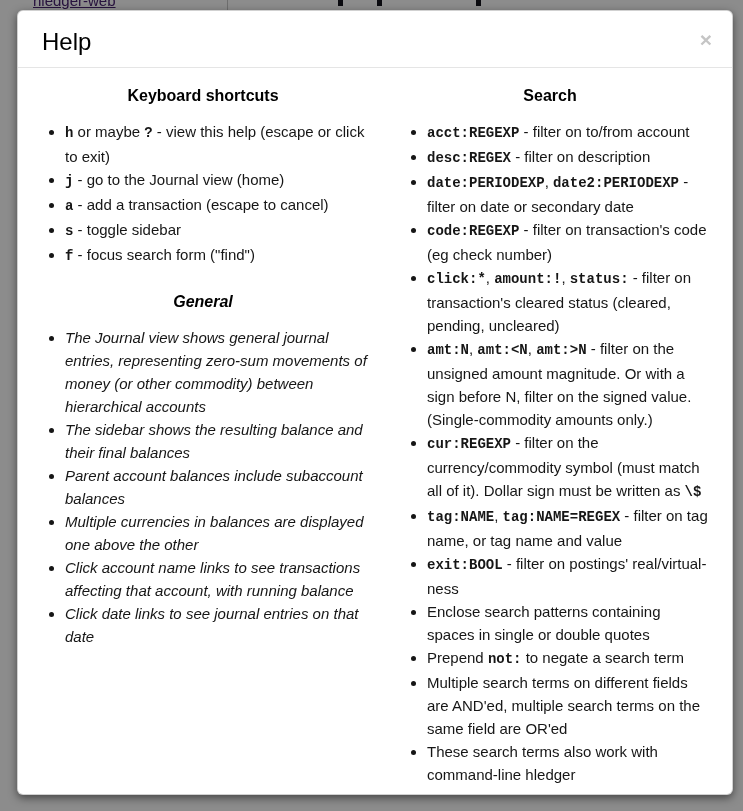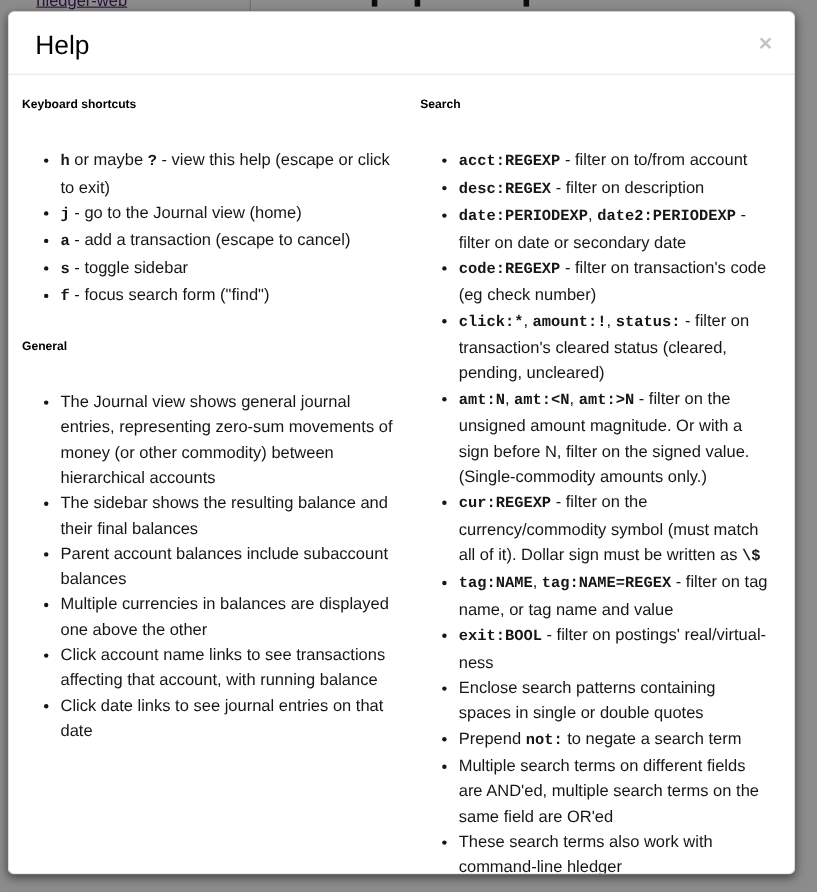--- a/index.html
+++ b/index.html
@@ -16,21 +16,21 @@
     font-size:15px; line-height:16px; color:#4a2272; text-decoration:underline;
   }
   .bg-vline { position:absolute; top:0; left:227px; width:1px; height:10px; background:#c8c8c8; }
   .bg-frag  { position:absolute; top:0; height:6px; width:5px; background:#14141e; }
   .frag-1 { left:338px; } .frag-2 { left:377px; } .frag-3 { left:476px; }
 
   .backdrop { position:absolute; inset:0; background:rgba(0,0,0,0.45); z-index:1; }
 
   
   .modal {
-    position:absolute; left:7px; top:10px; width:716px; height:785px;
+    position:absolute; left:17px; top:10px; width:716px; height:785px;
     box-sizing:border-box; z-index:2;
     background:#ffffff; border:1px solid rgba(0,0,0,0.18); border-radius:6px;
     box-shadow:0 3px 9px rgba(0,0,0,0.5);
     overflow:hidden;
   }
   .modal-header { position:relative; padding:15px 24px 10px; }
   .modal-title  { margin:0; font-size:24px; font-weight:400; line-height:31px; color:#000; }
   .close-btn {
     position:absolute; top:21px; right:20px;
     background:none; border:none; padding:0; cursor:pointer;
@@ -40,23 +40,23 @@
   .modal-hr { border-bottom:1px solid #e5e5e5; }
 
   .modal-body {
     display:flex; box-sizing:border-box;
     padding:20px 0 0 12px;
     color:#161616; font-size:15px; line-height:23px;
   }
   .col-left  { flex:0 0 346px; box-sizing:border-box; }
   .col-right { flex:1 1 auto; box-sizing:border-box; padding-left:16px; padding-right:24px; }
 
-  .section-block + .section-block { margin-top:26px; }
-  h4.section { margin:0; font-size:11px; line-height:15px; font-weight:700; color:#000; }
-  .section-block ul { margin:31px 0 0; padding-left:35px; }
+  .section-block + .section-block { margin-top:26px;font-style:italic; }
+  h4.section { margin:0; font-size:16px; line-height:15px; font-weight:700; color:#000;text-align:center; }
+  .section-block ul { margin:17px 0 0; padding-left:35px; }
   .section-block li { margin:0; }
 
   code {
     font-family:"Liberation Mono", monospace;
     font-weight:700; font-size:14px; color:#161616;
   }
 </style>
 </head>
 <body>
 

